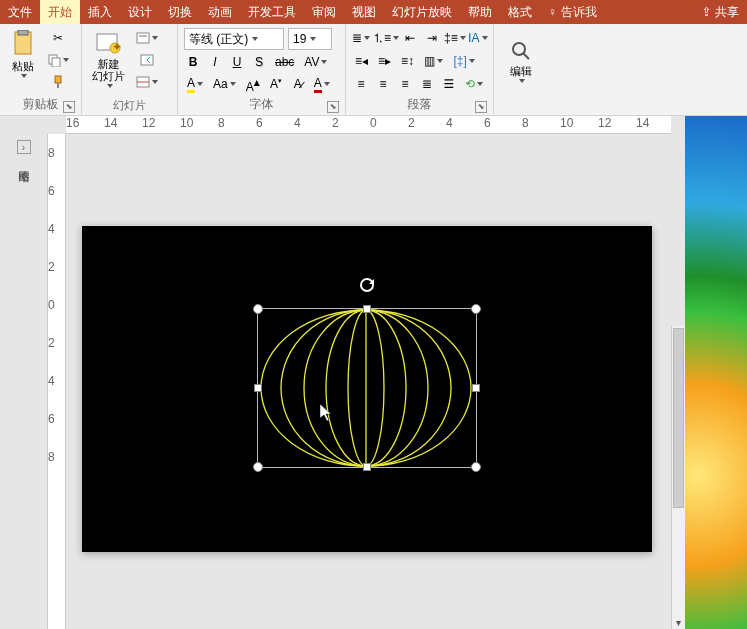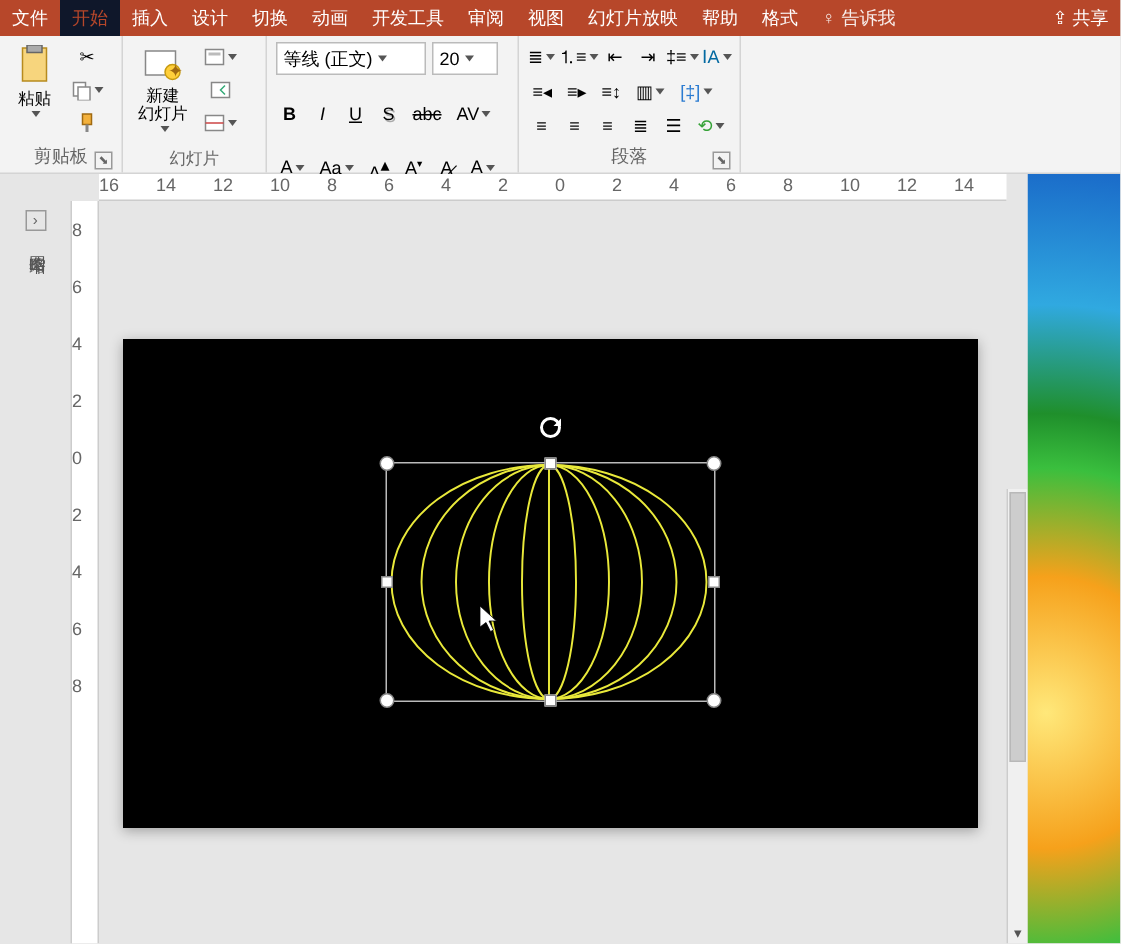--- a/index.html
+++ b/index.html
@@ -1,19 +1,19 @@
 <!DOCTYPE html>
 <html><head>
 <meta charset="utf-8">
 <style>
 *{margin:0;padding:0;box-sizing:border-box;font-family:"Microsoft YaHei",sans-serif;font-size:12px;}
 body{background:#e6e6e6;width:747px;height:629px;overflow:hidden;position:relative;}
 .menubar{height:24px;background:#b7472a;color:#fff;display:flex;align-items:stretch;}
 .menubar .tab{padding:0 8px;display:flex;align-items:center;cursor:pointer;font-size:12px;}
-.menubar .tab.active{background:#0f172a;color:#b7472a;}
+.menubar .tab.active{background:#fef9c3;color:#b7472a;}
 .menubar .spacer{flex:1;}
 .menubar .tellme{display:flex;align-items:center;padding:0 8px;gap:4px;opacity:.9;}
 .ribbon{height:92px;background:#f3f3f3;border-bottom:1px solid #d4d4d4;display:flex;}
 .group{border-right:1px solid #d4d4d4;padding:4px 6px 0 6px;display:flex;flex-direction:column;justify-content:space-between;}
 .group-label{text-align:center;font-size:11px;color:#666;padding:2px 0;position:relative;}
 .group-label .launcher{position:absolute;right:0;bottom:2px;width:12px;height:12px;border:1px solid #999;font-size:8px;line-height:10px;color:#666;}
 .row{display:flex;align-items:center;gap:4px;}
 .btn{display:flex;align-items:center;justify-content:center;min-width:18px;height:20px;padding:0 2px;cursor:pointer;border:1px solid transparent;}
 .bigbtn{display:flex;flex-direction:column;align-items:center;justify-content:center;cursor:pointer;padding:2px 4px;gap:2px;}
 .bigbtn .lbl{font-size:11px;text-align:center;line-height:12px;}
@@ -136,28 +136,28 @@
               <line x1="1" y1="7" x2="13" y2="7" stroke="#c44"></line>
             </svg>
             <span class="dd-tri"></span>
           </div>
       </div>
     </div>
     <div class="group-label">幻灯片</div>
   </div>
 
   <div class="group" style="width:168px">
-    <div style="display:flex;flex-direction:column;gap:16px;">
+    <div style="display:flex;flex-direction:column;gap:2px;">
       <div class="row">
         <div class="combo" style="width:100px">
             <span>等线 (正文)</span>
             <span class="dd dd-tri"></span>
           </div>
         <div class="combo" style="width:44px">
-            <span>20</span>
+            <span>19</span>
             <span class="dd dd-tri"></span>
           </div>
       </div>
       <div class="row">
         <div class="btn">
             <b>B</b>
           </div>
         <div class="btn">
             <i>I</i>
           </div>
@@ -266,20 +266,31 @@
         <div class="btn">
             <span style="color:#35a237">⟲</span>
             <span class="dd-tri"></span>
           </div>
       </div>
     </div>
     <div class="group-label"><span>段落</span><span class="launcher">⬊</span></div>
   </div>
 
 
+  <div class="group" style="width:54px;border-right:none">
+    <div class="bigbtn" style="height:66px">
+      <svg style="width:24px;height:24px">
+          <circle cx="10" cy="10" r="6" fill="none" stroke="#555" stroke-width="2"></circle>
+          <line x1="14" y1="14" x2="20" y2="20" stroke="#555" stroke-width="2"></line>
+        </svg>
+      <span class="lbl">编辑</span>
+      <span class="dd-tri"></span>
+    </div>
+    <div class="group-label"></div>
+  </div>
 </div>
 
 <div class="workspace">
   <div class="hruler">
     <div class="tickwrap" id="hr"><span class="num">16</span><span class="num">14</span><span class="num">12</span><span class="num">10</span><span class="num">8</span><span class="num">6</span><span class="num">4</span><span class="num">2</span><span class="num">0</span><span class="num">2</span><span class="num">4</span><span class="num">6</span><span class="num">8</span><span class="num">10</span><span class="num">12</span><span class="num">14</span></div>
   </div>
   <div class="outline">
     <div class="collapse">›</div>
     <div class="vtext">缩略图</div>
   </div>

